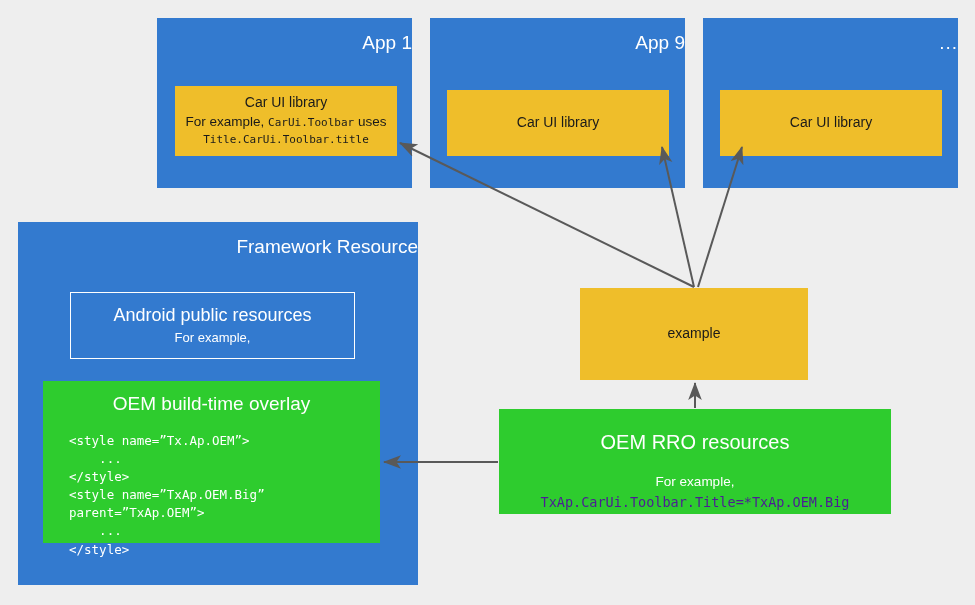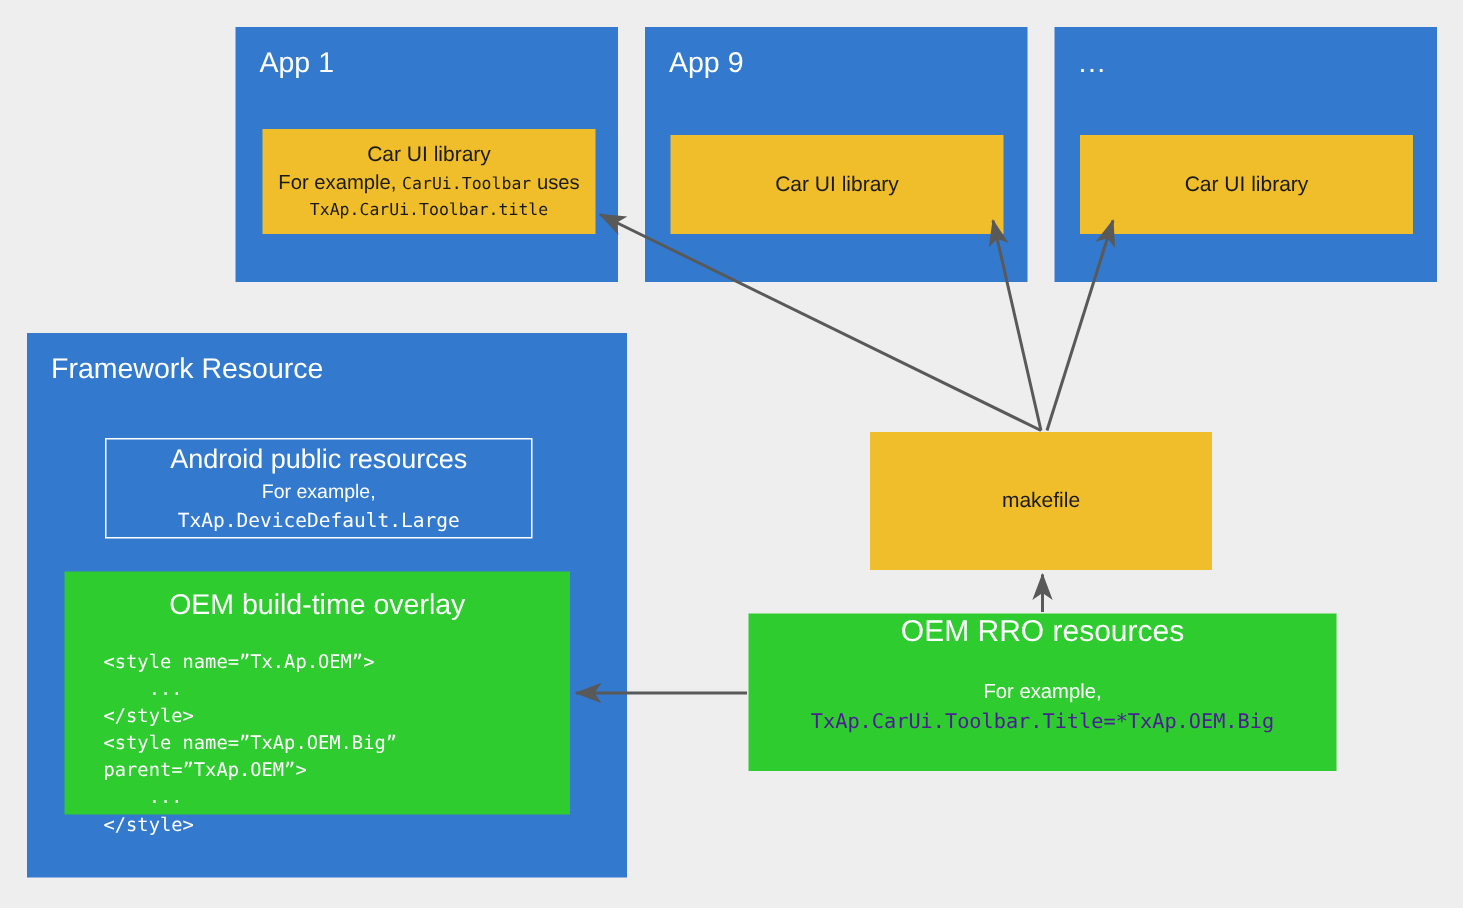--- a/index.html
+++ b/index.html
@@ -27,27 +27,26 @@
   }
   .yellow {
     background: #EFBE2A;
   }
   .green {
     background: #2ECC2E;
   }
   .panel-title {
     color: #ffffff;
     font-size: 19px;
-    text-align: left;
+    text-align: right;
     width: 100%;
     position: absolute;
     top: 14px;
     left: 0;
     line-height: 1.2;
-    padding-left: 16px;
   }
   .panel-title.small-dots {
     font-size: 19px;
     letter-spacing: 1px;
   }
   .card {
     display: flex;
     flex-direction: column;
     align-items: center;
     justify-content: center;
@@ -103,21 +102,21 @@
   }
   .green-card {
     display: flex;
     flex-direction: column;
     align-items: center;
     color: #ffffff;
   }
   .green-card .card-title {
     color: #ffffff;
     font-size: 20px;
-    margin-top: 0;
+    margin-top: 21px;
   }
   .green-card .card-sub {
     color: #ffffff;
     font-size: 13.5px;
     margin-top: 18px;
   }
   .green-card .mono {
     color: #4c1d95;
   }
   svg.arrows {
@@ -135,21 +134,21 @@
 <div id="canvas">
 
   <div class="box blue" style="left:157px; top:18px; width:255px; height:170px;">
     <div class="panel-title">App 1</div>
   </div>
   <div class="box yellow card" style="left:175px; top:86px; width:222px; height:70px;">
     <div class="card-title">Car UI library</div>
     <div class="card-sub">
       <span>For example, </span><span class="mono">CarUi.Toolbar</span><span> uses</span>
     </div>
-    <div class="card-sub mono">TxAp.CarUi.Toolbar.title</div>
+    <div class="card-sub mono">Title.CarUi.Toolbar.title</div>
   </div>
 
   <div class="box blue" style="left:430px; top:18px; width:255px; height:170px;">
     <div class="panel-title">App 9</div>
   </div>
   <div class="box yellow card" style="left:447px; top:90px; width:222px; height:66px;">
     <div class="card-title">Car UI library</div>
   </div>
 
   <div class="box blue" style="left:703px; top:18px; width:255px; height:170px;">
@@ -159,36 +158,35 @@
     <div class="card-title">Car UI library</div>
   </div>
 
   <div class="box blue" style="left:18px; top:222px; width:400px; height:363px;">
     <div class="panel-title">Framework Resource</div>
   </div>
 
   <div class="box outline-card" style="left:70px; top:292px; width:285px; height:67px;">
     <div class="card-title">Android public resources</div>
     <div class="card-sub">For example,</div>
-    <div class="card-sub mono">TxAp.DeviceDefault.Large</div>
   </div>
 
   <div class="box green" style="left:43px; top:381px; width:337px; height:162px;">
     <div class="overlay-title">OEM build-time overlay</div>
     <div class="code">&lt;style name=”Tx.Ap.OEM”&gt;
     ...
 &lt;/style&gt;
 &lt;style name=”TxAp.OEM.Big”
 parent=”TxAp.OEM”&gt;
     ...
 &lt;/style&gt;</div>
   </div>
 
   <div class="box yellow card" style="left:580px; top:288px; width:228px; height:92px;">
-    <div class="card-title">makefile</div>
+    <div class="card-title">example</div>
   </div>
 
   <div class="box green green-card" style="left:499px; top:409px; width:392px; height:105px;">
     <div class="card-title">OEM RRO resources</div>
     <div class="card-sub">For example,</div>
     <div class="card-sub mono" style="margin-top:2px;">TxAp.CarUi.Toolbar.Title=*TxAp.OEM.Big</div>
   </div>
 
   <svg class="arrows" viewBox="0 0 975 605">
     <defs>

